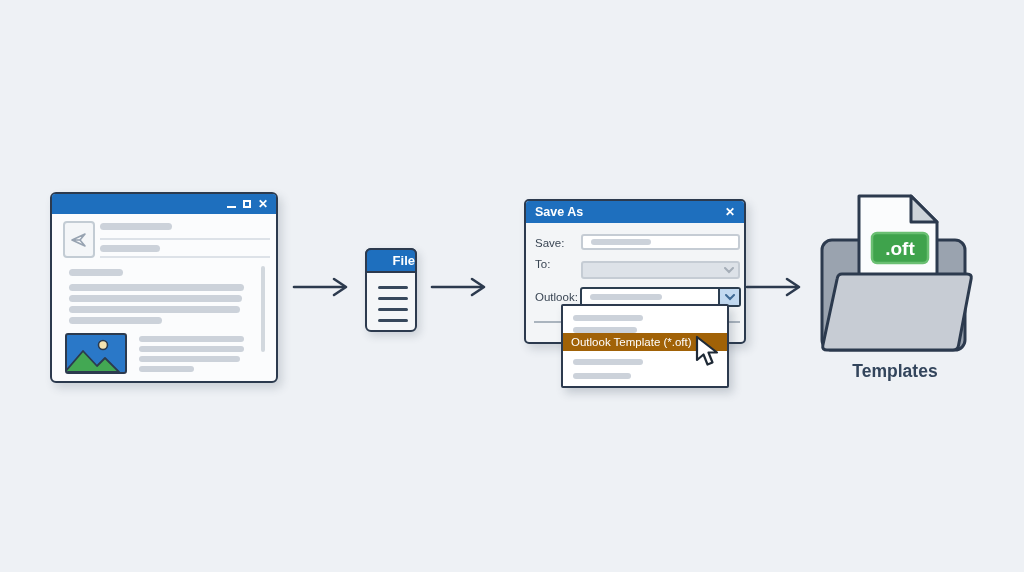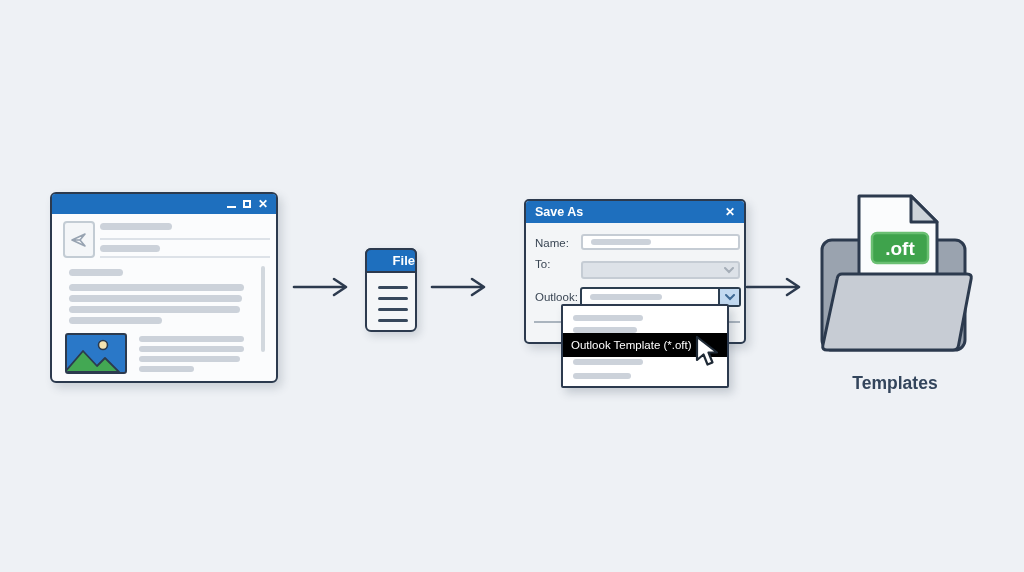--- a/index.html
+++ b/index.html
@@ -74,30 +74,30 @@
   .combo-btn{position:absolute;right:0;top:0;width:21px;height:16px;background:#c2d9f0;border-left:2px solid #2c3e50;display:flex;align-items:center;justify-content:center;}
   .dialog-divider{position:absolute;left:8px;top:120px;width:206px;height:2px;background:#aab4be;}
 
   
   .dropdown{
     position:absolute;left:561px;top:304px;width:168px;height:84px;
     background:#fff;border:2px solid #2c3a4e;border-radius:2px;
     box-shadow:4px 5px 10px rgba(44,62,80,.22);
   }
   .dd-highlight{
-    position:absolute;left:0;top:27px;width:164px;height:24px;background:#000000;
+    position:absolute;left:0;top:27px;width:164px;height:18px;background:#a16207;
     color:#fff;font-size:11.5px;display:flex;align-items:center;padding-left:8px;
   }
   .cursor{position:absolute;left:694px;top:335px;width:26px;height:32px;}
 
   
   .folder-group{position:absolute;left:815px;top:192px;width:160px;height:168px;}
   .folder-label{
     position:absolute;left:815px;top:361px;width:160px;text-align:center;
-    font-size:17.5px;font-weight:600;color:#33455c;margin-top:12px;
+    font-size:17.5px;font-weight:600;color:#33455c;
   }
 </style>
 </head>
 <body>
 
 <div class="canvas">
 
   <div class="email-window">
     <div class="titlebar">
       <span class="wb-min"></span>
@@ -158,21 +158,21 @@
     <div class="file-line" style="top:58px;"></div>
     <div class="file-line" style="top:69px;"></div>
   </div>
 
   <div class="dialog">
     <div class="dialog-titlebar">
       <span class="dialog-title">Save As</span>
       <span class="dialog-close">✕</span>
     </div>
 
-    <span class="field-label" style="top:36px;">Name:</span>
+    <span class="field-label" style="top:36px;">Save:</span>
     <div class="name-input">
       <div class="pill" style="left:8px;top:3px;width:60px;height:6px;"></div>
     </div>
 
     <span class="field-label" style="top:57px;">To:</span>
     <div class="to-select">
       <svg style="position:absolute;right:4px;top:4px;" width="10" height="7" viewBox="0 0 10 7">
         <path d="M1 1 L5 5 L9 1" stroke="#a5aeb8" stroke-width="2" fill="none" stroke-linecap="round"></path>
       </svg>
     </div>

